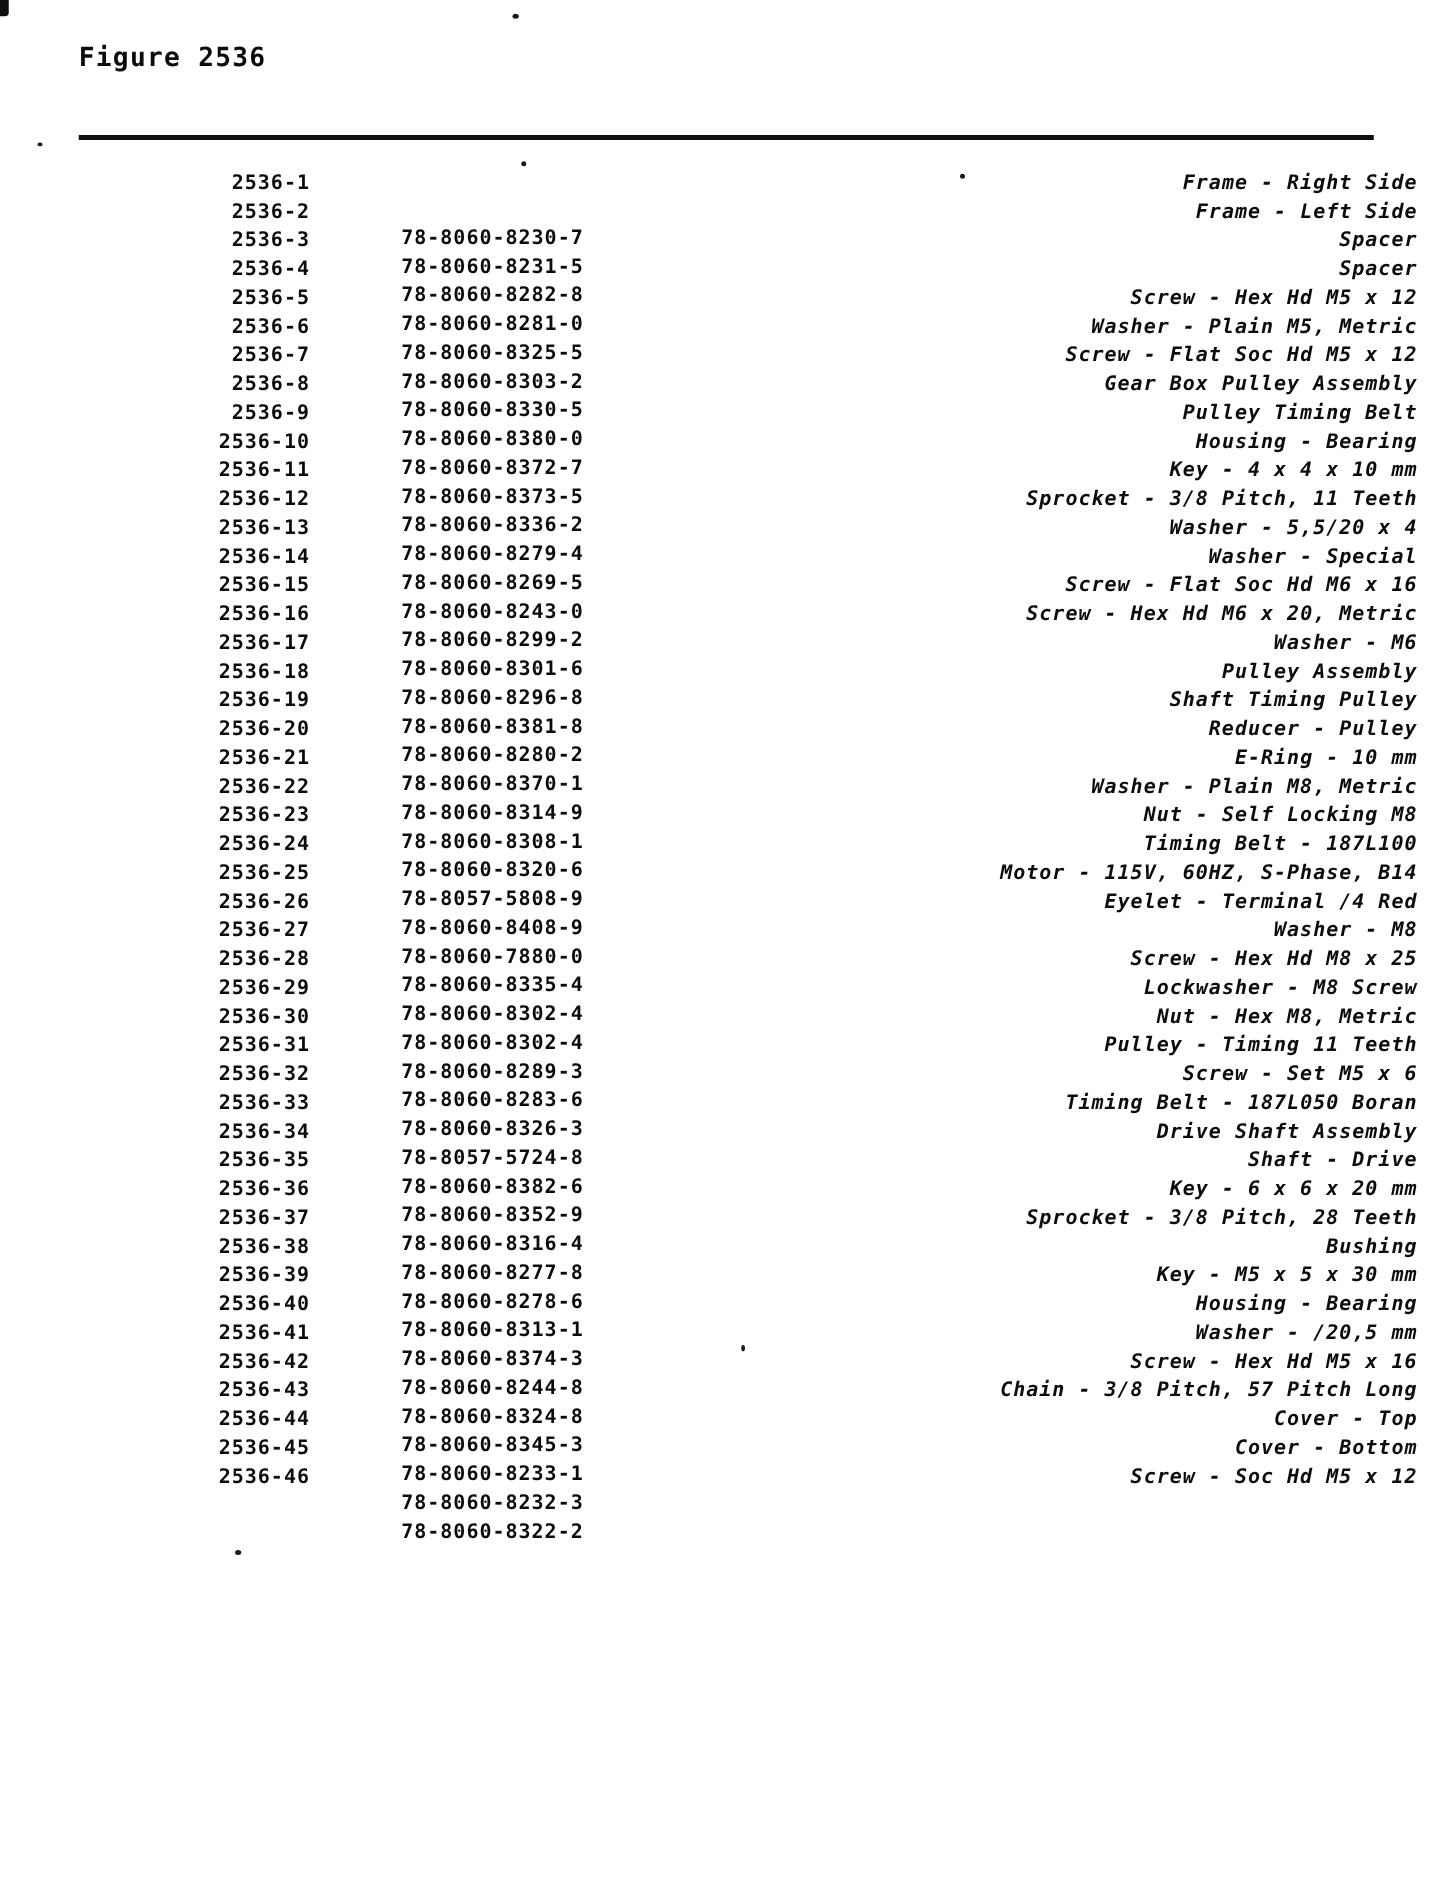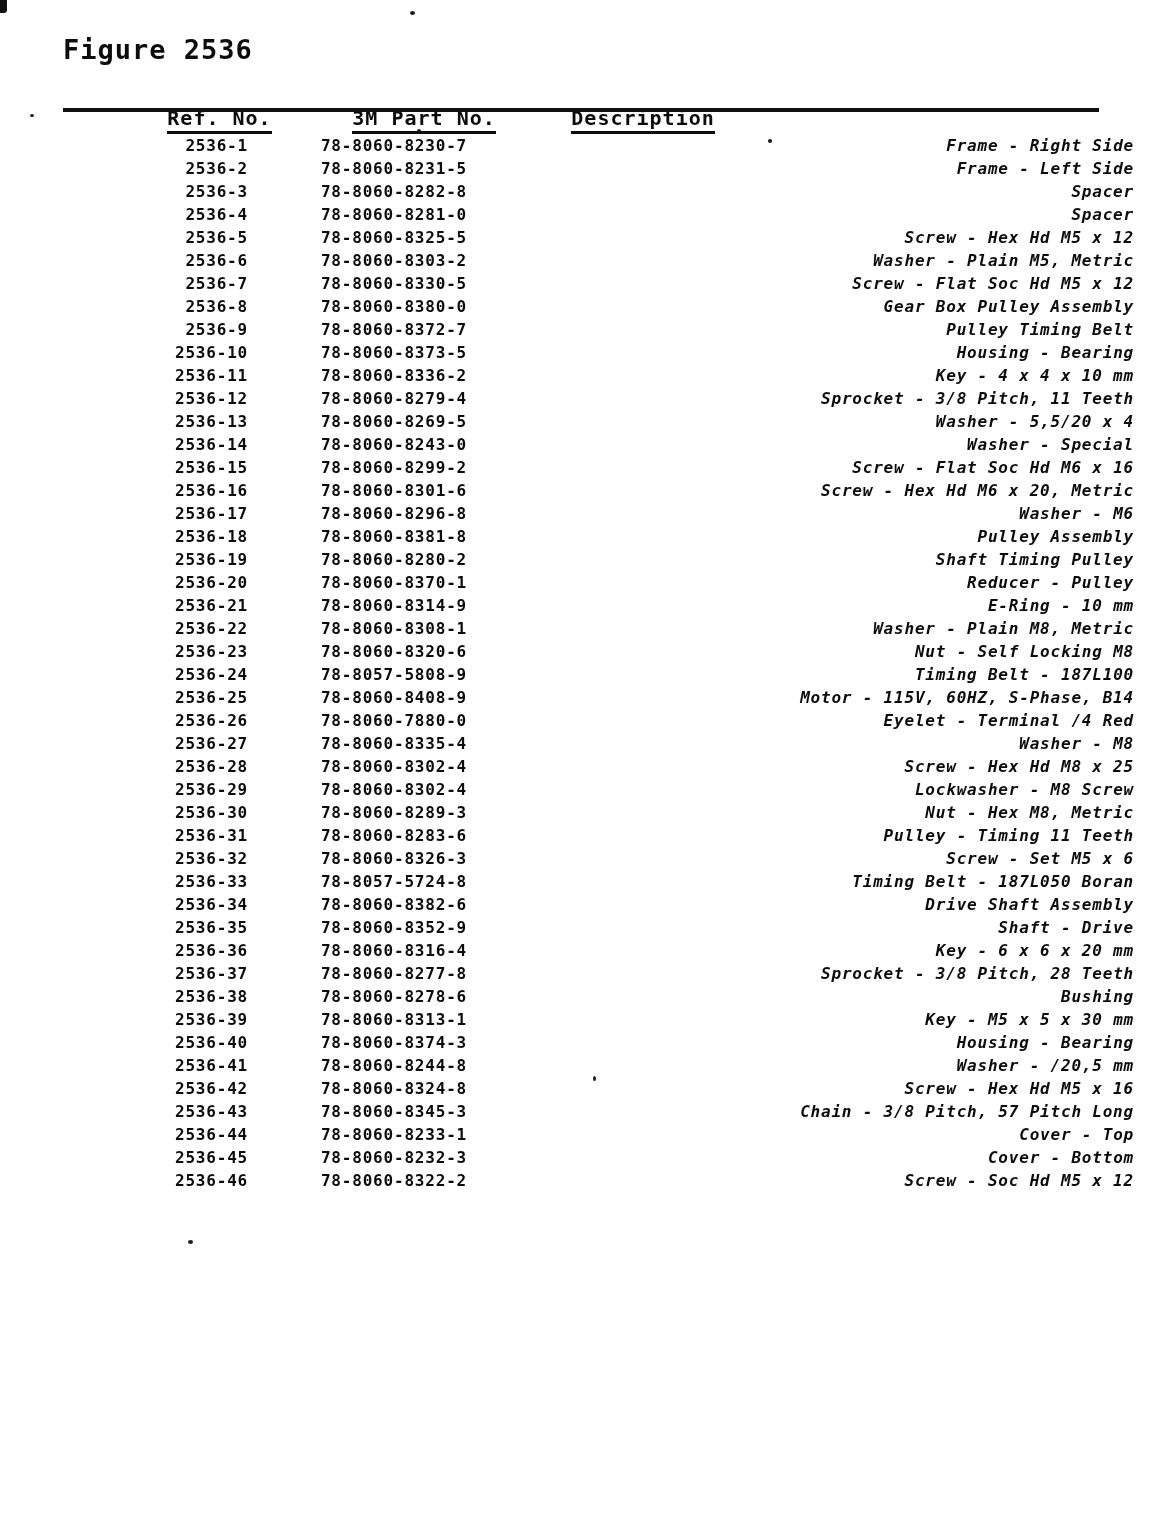--- a/index.html
+++ b/index.html
@@ -14,21 +14,21 @@
     background: #ffffff;
     font-family: "DejaVu Sans Mono", "Liberation Mono", monospace;
     font-weight: 700;
     color: #0c0c0c;
     overflow: hidden;
   }
   .figure-title {
     position: absolute;
     left: 63px;
     top: 34px;
-    font-size: 27px;
+    font-size: 21px;
     letter-spacing: 1px;
     white-space: pre;
   }
   .table-wrap {
     position: absolute;
     left: 0;
     top: 0;
     width: 100%;
     height: 100%;
   }
@@ -68,21 +68,21 @@
     line-height: 23px;
     letter-spacing: 0.8px;
     white-space: pre;
     text-align: right;
   }
   .row {
     display: flex;
     height: 23px;
   }
   .cell-ref  { width: 185px; flex: 0 0 185px; }
-  .cell-part { width: 219px; flex: 0 0 219px; }
+  .cell-part { width: 219px; flex: 0 0 219px; margin-top: 44px; }
   .cell-desc { flex: 1 1 auto; font-style: italic; }
   
   .speck {
     position: absolute;
     background: #1a1a1a;
     border-radius: 50%;
   }
   .corner-mark {
     position: absolute;
     left: 0;
@@ -103,31 +103,20 @@
   <div class="speck" style="left:30px;  top:114px; width:4px; height:3px;"></div>
   <div class="speck" style="left:417px; top:129px; width:4px; height:4px;"></div>
   <div class="speck" style="left:768px; top:139px; width:4px; height:4px;"></div>
   <div class="speck" style="left:593px; top:1076px;width:3px; height:5px;"></div>
   <div class="speck" style="left:188px; top:1240px;width:5px; height:4px;"></div>
 
   <div class="figure-title">Figure 2536</div>
 
   <div class="table-wrap">
 
-    <div class="header-row">
-      <div class="hdr col-ref">
-        <span>Ref. No.</span>
-      </div>
-      <div class="hdr col-part">
-        <span>3M Part No.</span>
-      </div>
-      <div class="hdr col-desc">
-        <span>Description</span>
-      </div>
-    </div>
 
     <div class="header-rule"></div>
 
     <div class="rows" id="table-body"><div class="row"><span class="cell-ref">2536-1</span><span class="cell-part">78-8060-8230-7</span><span class="cell-desc">Frame - Right Side</span></div><div class="row"><span class="cell-ref">2536-2</span><span class="cell-part">78-8060-8231-5</span><span class="cell-desc">Frame - Left Side</span></div><div class="row"><span class="cell-ref">2536-3</span><span class="cell-part">78-8060-8282-8</span><span class="cell-desc">Spacer</span></div><div class="row"><span class="cell-ref">2536-4</span><span class="cell-part">78-8060-8281-0</span><span class="cell-desc">Spacer</span></div><div class="row"><span class="cell-ref">2536-5</span><span class="cell-part">78-8060-8325-5</span><span class="cell-desc">Screw - Hex Hd M5 x 12</span></div><div class="row"><span class="cell-ref">2536-6</span><span class="cell-part">78-8060-8303-2</span><span class="cell-desc">Washer - Plain M5, Metric</span></div><div class="row"><span class="cell-ref">2536-7</span><span class="cell-part">78-8060-8330-5</span><span class="cell-desc">Screw - Flat Soc Hd M5 x 12</span></div><div class="row"><span class="cell-ref">2536-8</span><span class="cell-part">78-8060-8380-0</span><span class="cell-desc">Gear Box Pulley Assembly</span></div><div class="row"><span class="cell-ref">2536-9</span><span class="cell-part">78-8060-8372-7</span><span class="cell-desc">Pulley Timing Belt</span></div><div class="row"><span class="cell-ref">2536-10</span><span class="cell-part">78-8060-8373-5</span><span class="cell-desc">Housing - Bearing</span></div><div class="row"><span class="cell-ref">2536-11</span><span class="cell-part">78-8060-8336-2</span><span class="cell-desc">Key - 4 x 4 x 10 mm</span></div><div class="row"><span class="cell-ref">2536-12</span><span class="cell-part">78-8060-8279-4</span><span class="cell-desc">Sprocket - 3/8 Pitch, 11 Teeth</span></div><div class="row"><span class="cell-ref">2536-13</span><span class="cell-part">78-8060-8269-5</span><span class="cell-desc">Washer - 5,5/20 x 4</span></div><div class="row"><span class="cell-ref">2536-14</span><span class="cell-part">78-8060-8243-0</span><span class="cell-desc">Washer - Special</span></div><div class="row"><span class="cell-ref">2536-15</span><span class="cell-part">78-8060-8299-2</span><span class="cell-desc">Screw - Flat Soc Hd M6 x 16</span></div><div class="row"><span class="cell-ref">2536-16</span><span class="cell-part">78-8060-8301-6</span><span class="cell-desc">Screw - Hex Hd M6 x 20, Metric</span></div><div class="row"><span class="cell-ref">2536-17</span><span class="cell-part">78-8060-8296-8</span><span class="cell-desc">Washer - M6</span></div><div class="row"><span class="cell-ref">2536-18</span><span class="cell-part">78-8060-8381-8</span><span class="cell-desc">Pulley Assembly</span></div><div class="row"><span class="cell-ref">2536-19</span><span class="cell-part">78-8060-8280-2</span><span class="cell-desc">Shaft Timing Pulley</span></div><div class="row"><span class="cell-ref">2536-20</span><span class="cell-part">78-8060-8370-1</span><span class="cell-desc">Reducer - Pulley</span></div><div class="row"><span class="cell-ref">2536-21</span><span class="cell-part">78-8060-8314-9</span><span class="cell-desc">E-Ring - 10 mm</span></div><div class="row"><span class="cell-ref">2536-22</span><span class="cell-part">78-8060-8308-1</span><span class="cell-desc">Washer - Plain M8, Metric</span></div><div class="row"><span class="cell-ref">2536-23</span><span class="cell-part">78-8060-8320-6</span><span class="cell-desc">Nut - Self Locking M8</span></div><div class="row"><span class="cell-ref">2536-24</span><span class="cell-part">78-8057-5808-9</span><span class="cell-desc">Timing Belt - 187L100</span></div><div class="row"><span class="cell-ref">2536-25</span><span class="cell-part">78-8060-8408-9</span><span class="cell-desc">Motor - 115V, 60HZ, S-Phase, B14</span></div><div class="row"><span class="cell-ref">2536-26</span><span class="cell-part">78-8060-7880-0</span><span class="cell-desc">Eyelet - Terminal /4 Red</span></div><div class="row"><span class="cell-ref">2536-27</span><span class="cell-part">78-8060-8335-4</span><span class="cell-desc">Washer - M8</span></div><div class="row"><span class="cell-ref">2536-28</span><span class="cell-part">78-8060-8302-4</span><span class="cell-desc">Screw - Hex Hd M8 x 25</span></div><div class="row"><span class="cell-ref">2536-29</span><span class="cell-part">78-8060-8302-4</span><span class="cell-desc">Lockwasher - M8 Screw</span></div><div class="row"><span class="cell-ref">2536-30</span><span class="cell-part">78-8060-8289-3</span><span class="cell-desc">Nut - Hex M8, Metric</span></div><div class="row"><span class="cell-ref">2536-31</span><span class="cell-part">78-8060-8283-6</span><span class="cell-desc">Pulley - Timing 11 Teeth</span></div><div class="row"><span class="cell-ref">2536-32</span><span class="cell-part">78-8060-8326-3</span><span class="cell-desc">Screw - Set M5 x 6</span></div><div class="row"><span class="cell-ref">2536-33</span><span class="cell-part">78-8057-5724-8</span><span class="cell-desc">Timing Belt - 187L050 Boran</span></div><div class="row"><span class="cell-ref">2536-34</span><span class="cell-part">78-8060-8382-6</span><span class="cell-desc">Drive Shaft Assembly</span></div><div class="row"><span class="cell-ref">2536-35</span><span class="cell-part">78-8060-8352-9</span><span class="cell-desc">Shaft - Drive</span></div><div class="row"><span class="cell-ref">2536-36</span><span class="cell-part">78-8060-8316-4</span><span class="cell-desc">Key - 6 x 6 x 20 mm</span></div><div class="row"><span class="cell-ref">2536-37</span><span class="cell-part">78-8060-8277-8</span><span class="cell-desc">Sprocket - 3/8 Pitch, 28 Teeth</span></div><div class="row"><span class="cell-ref">2536-38</span><span class="cell-part">78-8060-8278-6</span><span class="cell-desc">Bushing</span></div><div class="row"><span class="cell-ref">2536-39</span><span class="cell-part">78-8060-8313-1</span><span class="cell-desc">Key - M5 x 5 x 30 mm</span></div><div class="row"><span class="cell-ref">2536-40</span><span class="cell-part">78-8060-8374-3</span><span class="cell-desc">Housing - Bearing</span></div><div class="row"><span class="cell-ref">2536-41</span><span class="cell-part">78-8060-8244-8</span><span class="cell-desc">Washer - /20,5 mm</span></div><div class="row"><span class="cell-ref">2536-42</span><span class="cell-part">78-8060-8324-8</span><span class="cell-desc">Screw - Hex Hd M5 x 16</span></div><div class="row"><span class="cell-ref">2536-43</span><span class="cell-part">78-8060-8345-3</span><span class="cell-desc">Chain - 3/8 Pitch, 57 Pitch Long</span></div><div class="row"><span class="cell-ref">2536-44</span><span class="cell-part">78-8060-8233-1</span><span class="cell-desc">Cover - Top</span></div><div class="row"><span class="cell-ref">2536-45</span><span class="cell-part">78-8060-8232-3</span><span class="cell-desc">Cover - Bottom</span></div><div class="row"><span class="cell-ref">2536-46</span><span class="cell-part">78-8060-8322-2</span><span class="cell-desc">Screw - Soc Hd M5 x 12</span></div></div>
 
   </div>
 
 </div>
 
 </body></html>

